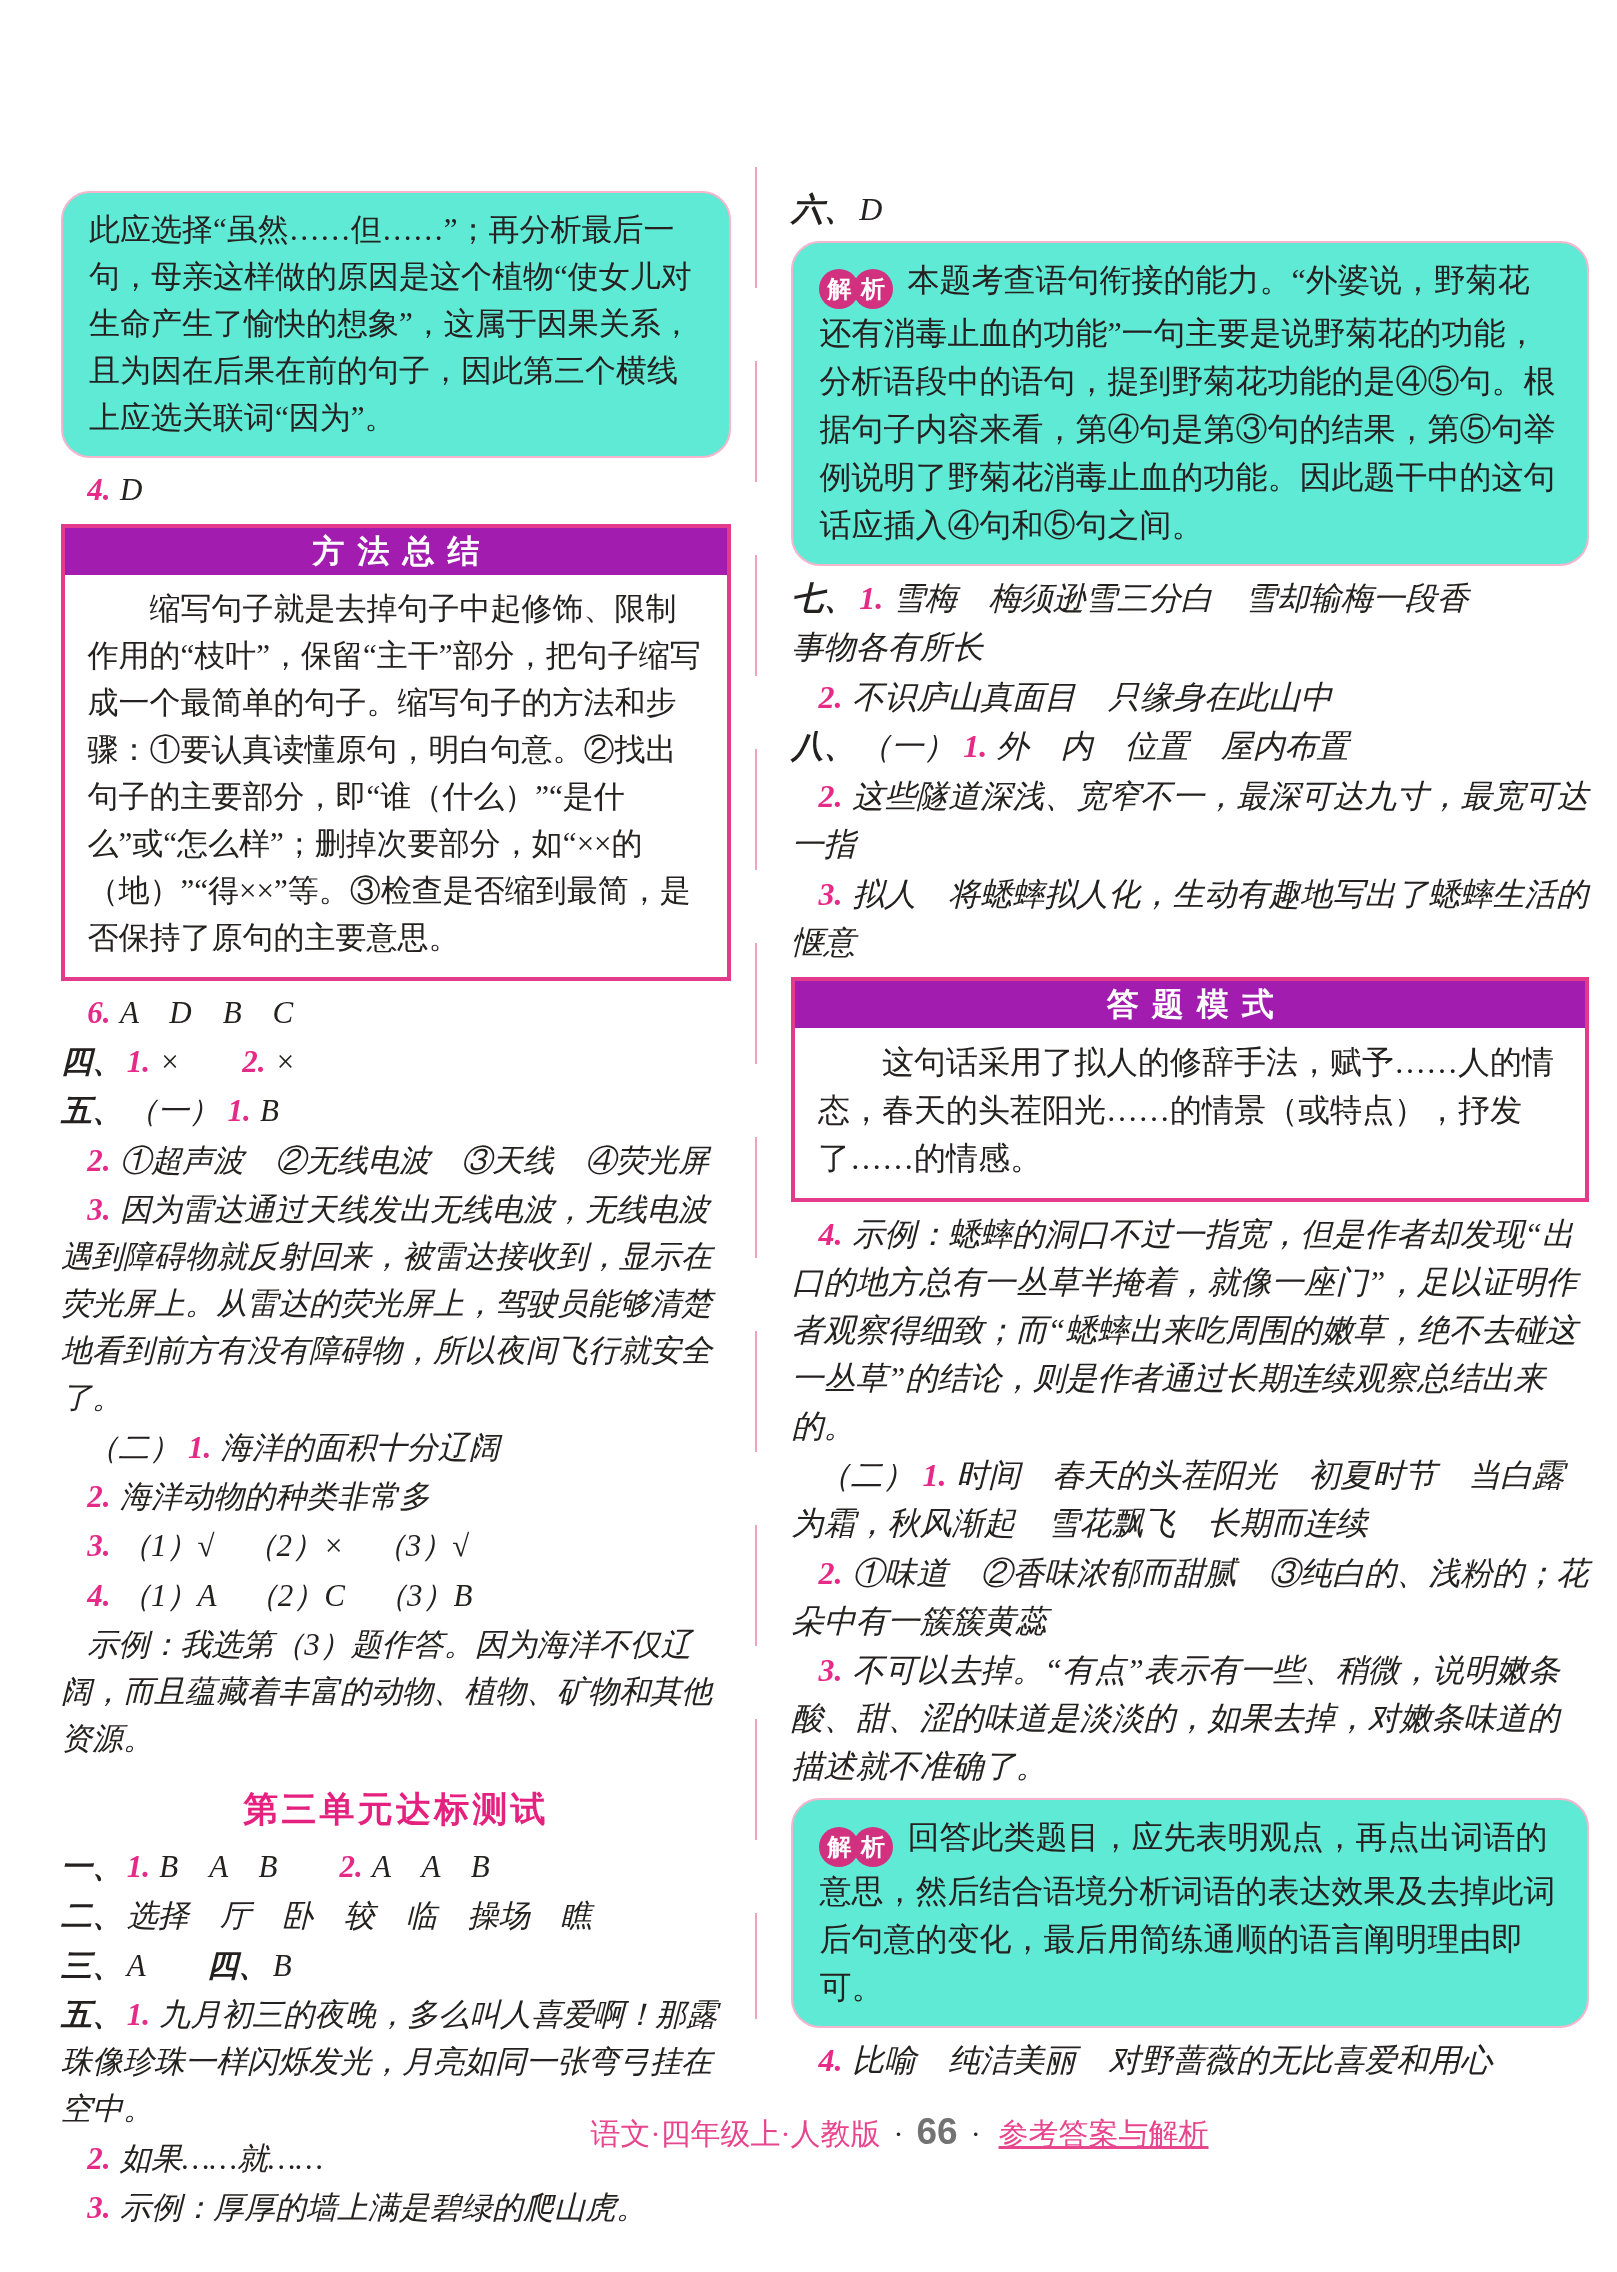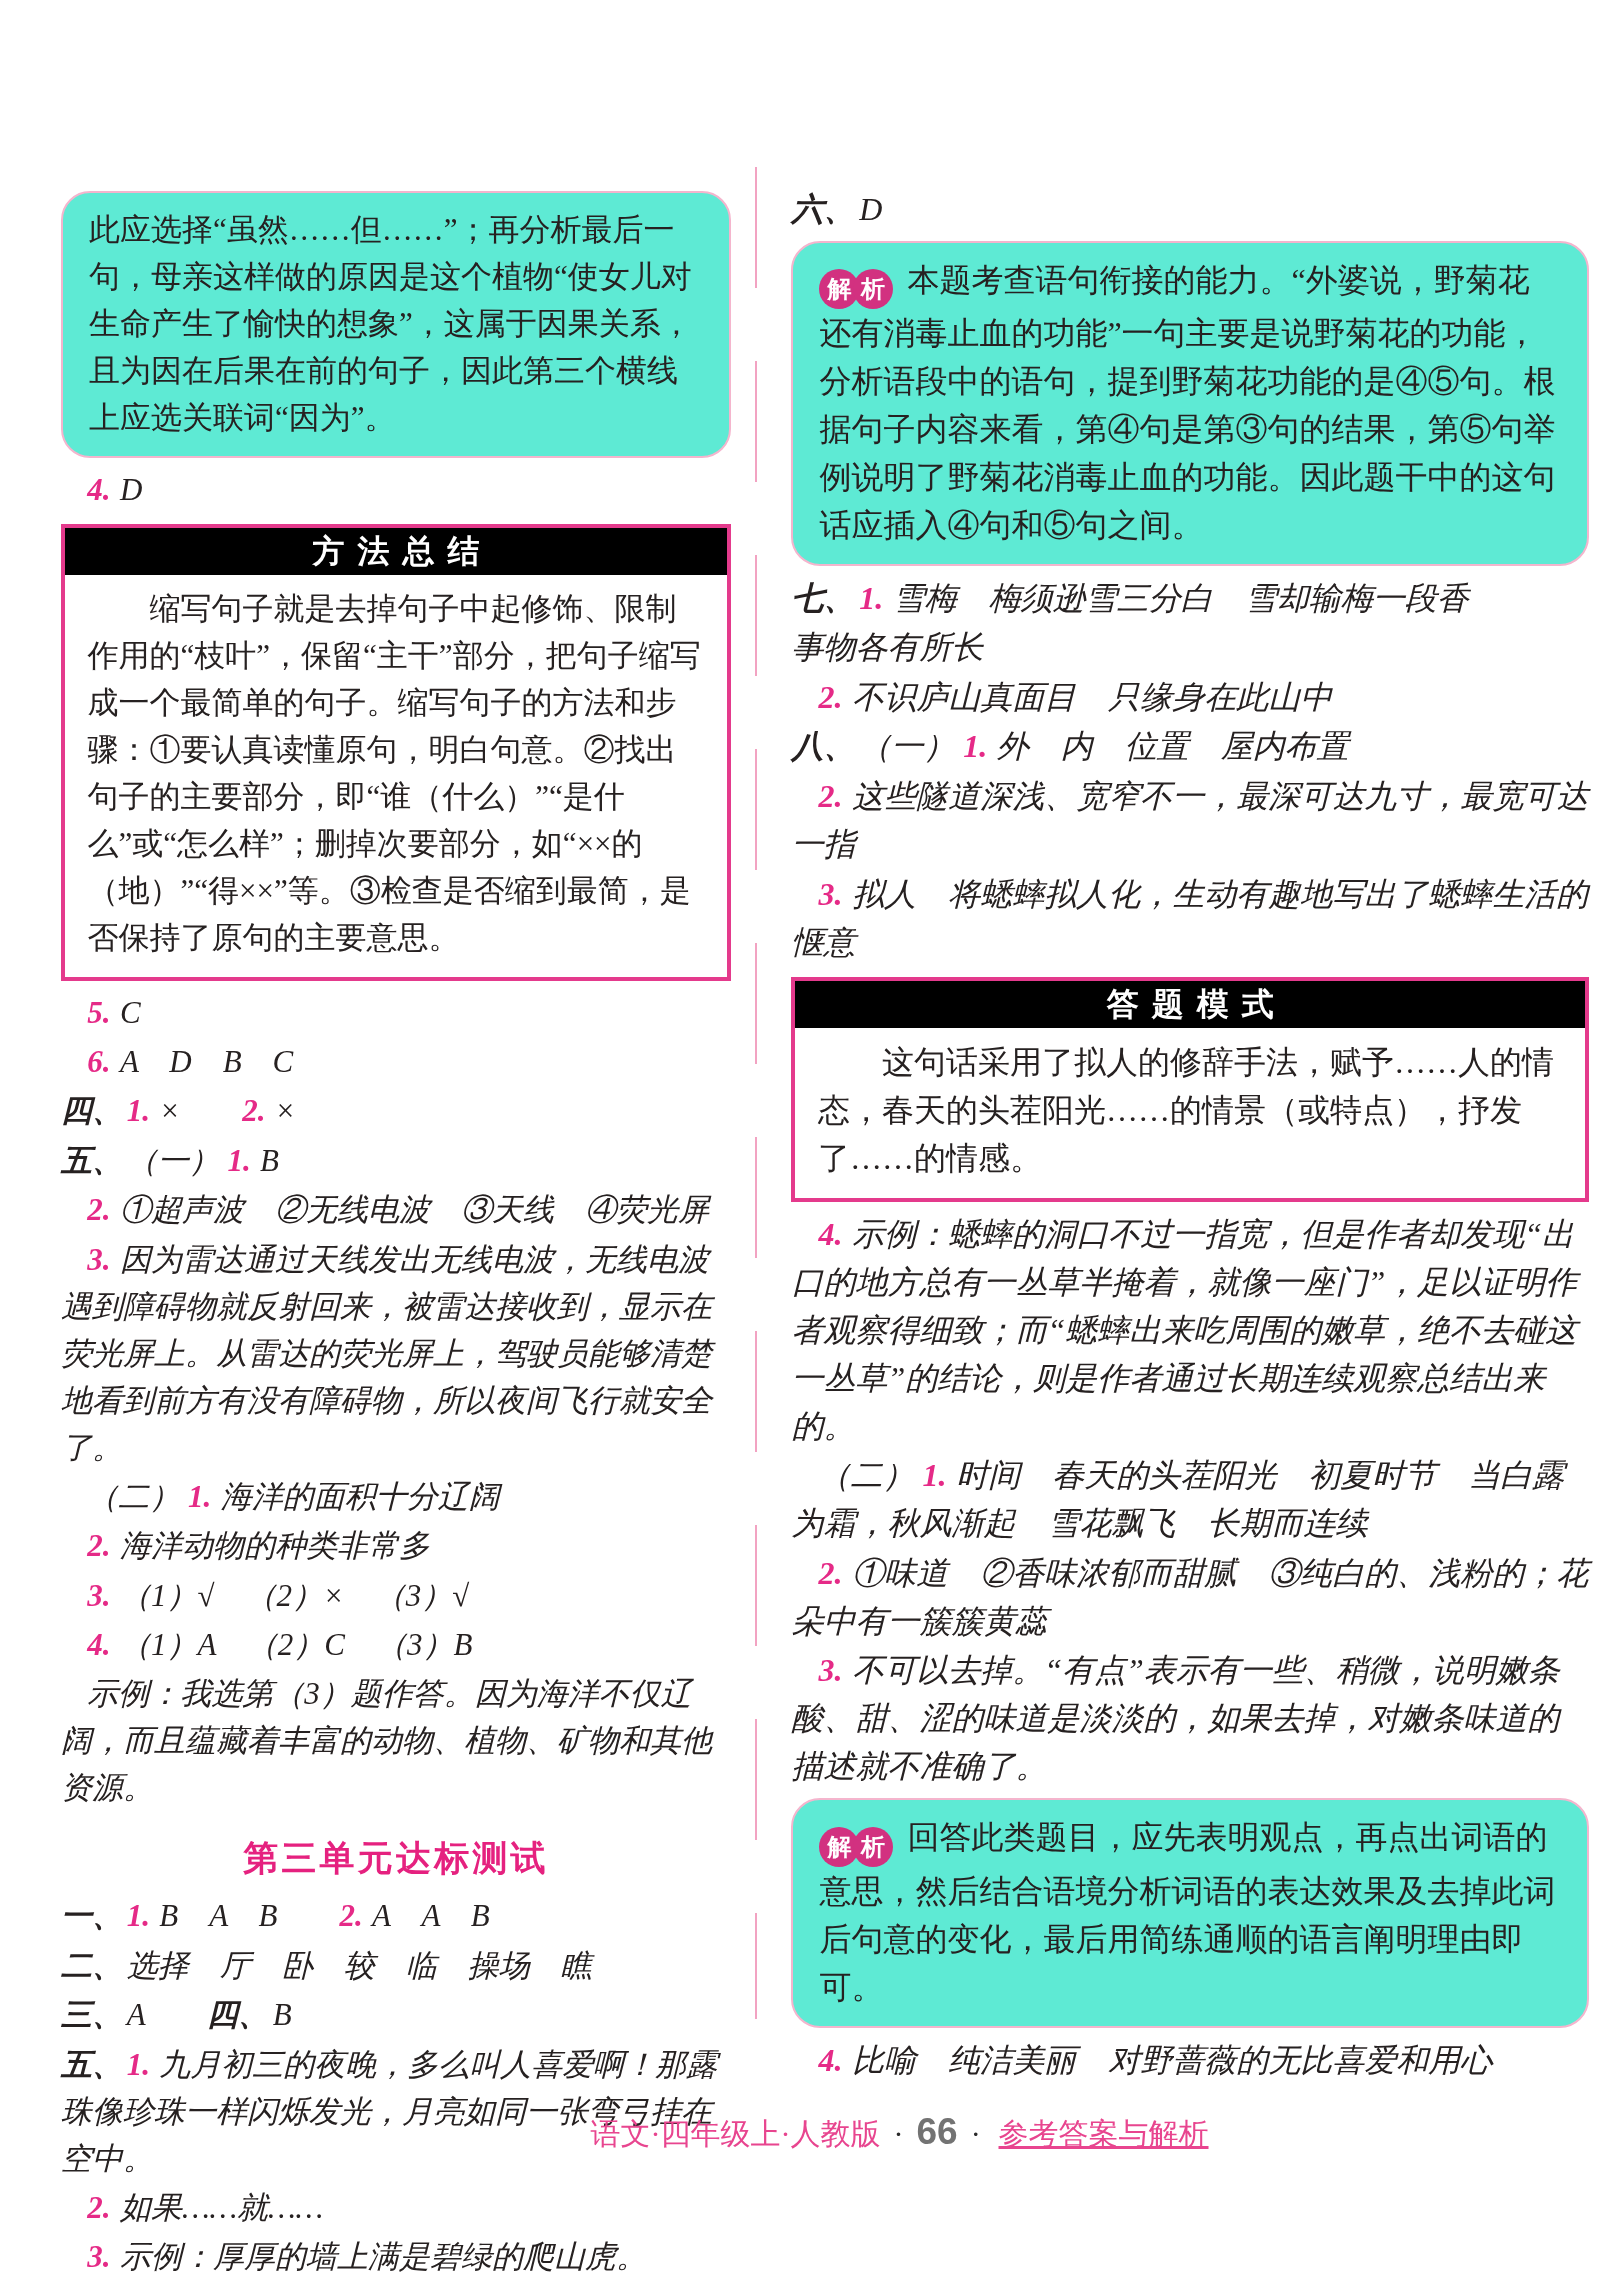--- a/index.html
+++ b/index.html
@@ -23,21 +23,21 @@
   .seg.num{font-weight:700;color:#e52a87;padding-right:.3em;}
   .seg.txt{}
 
   
   .soft-box{background:#5eead4;border:2.4px solid #f4b5cd;border-radius:29px;
     padding:13px 26px 14.6px;margin:8px 0;}
   .soft-box p{margin:0;}
 
   
   .rule-box{border:4px solid #e43a8c;background:#ffffff;margin:11.3px 0 8px;}
-  .box-bar{background:#000000;color:#ffffff;text-align:center;
+  .box-bar{background:#a21caf;color:#ffffff;text-align:center;
     font:700 32px/47px "Liberation Sans","DejaVu Sans",sans-serif;
     letter-spacing:13px;text-indent:13px;}
   .rule-box-body{margin:0;padding:9.7px 22.6px 16px;text-indent:2em;}
 
   
   .badge{display:inline-flex;vertical-align:-6.5px;margin-right:14.6px;}
   .badge-c{width:40px;height:40px;border-radius:50%;background:#d23180;color:#fff;
     display:flex;align-items:center;justify-content:center;
     font:700 24px/1 "Liberation Sans","DejaVu Sans",sans-serif;}
   .badge-c + .badge-c{margin-left:-6.5px;}
@@ -67,21 +67,20 @@
       <div>
           <p class="ans-line ind-1"><span class="seg num">4.</span><span class="seg txt">D</span></p>
         </div>
 
       <section class="rule-box">
         <div class="box-bar">方法总结</div>
         <p class="rule-box-body">缩写句子就是去掉句子中起修饰、限制作用的“枝叶”，保留“主干”部分，把句子缩写成一个最简单的句子。缩写句子的方法和步骤：①要认真读懂原句，明白句意。②找出句子的主要部分，即“谁（什么）”“是什么”或“怎么样”；删掉次要部分，如“××的（地）”“得××”等。③检查是否缩到最简，是否保持了原句的主要意思。</p>
       </section>
 
       <div>
-          <p class="ans-line ind-1"><span class="seg num">5.</span><span class="seg txt">C</span></p>
           <p class="ans-line ind-1"><span class="seg num">6.</span><span class="seg txt">A　D　B　C</span></p>
           <p class="ans-line ind-0"><span class="seg sec">四、</span><span class="seg num">1.</span><span class="seg txt">×　　</span><span class="seg num">2.</span><span class="seg txt">×</span></p>
           <p class="ans-line ind-0"><span class="seg sec">五、</span><span class="seg txt">（一） </span><span class="seg num">1.</span><span class="seg txt">B</span></p>
           <p class="ans-line ind-1"><span class="seg num">2.</span><span class="seg txt">①超声波　②无线电波　③天线　④荧光屏</span></p>
           <p class="ans-line ind-1"><span class="seg num">3.</span><span class="seg txt">因为雷达通过天线发出无线电波，无线电波遇到障碍物就反射回来，被雷达接收到，显示在荧光屏上。从雷达的荧光屏上，驾驶员能够清楚地看到前方有没有障碍物，所以夜间飞行就安全了。</span></p>
           <p class="ans-line ind-1"><span class="seg txt">（二） </span><span class="seg num">1.</span><span class="seg txt">海洋的面积十分辽阔</span></p>
           <p class="ans-line ind-1"><span class="seg num">2.</span><span class="seg txt">海洋动物的种类非常多</span></p>
           <p class="ans-line ind-1"><span class="seg num">3.</span><span class="seg txt">（1）√　（2）×　（3）√</span></p>
           <p class="ans-line ind-1"><span class="seg num">4.</span><span class="seg txt">（1）A　（2）C　（3）B</span></p>
           <p class="ans-line ind-1"><span class="seg txt">示例：我选第（3）题作答。因为海洋不仅辽阔，而且蕴藏着丰富的动物、植物、矿物和其他资源。</span></p>

